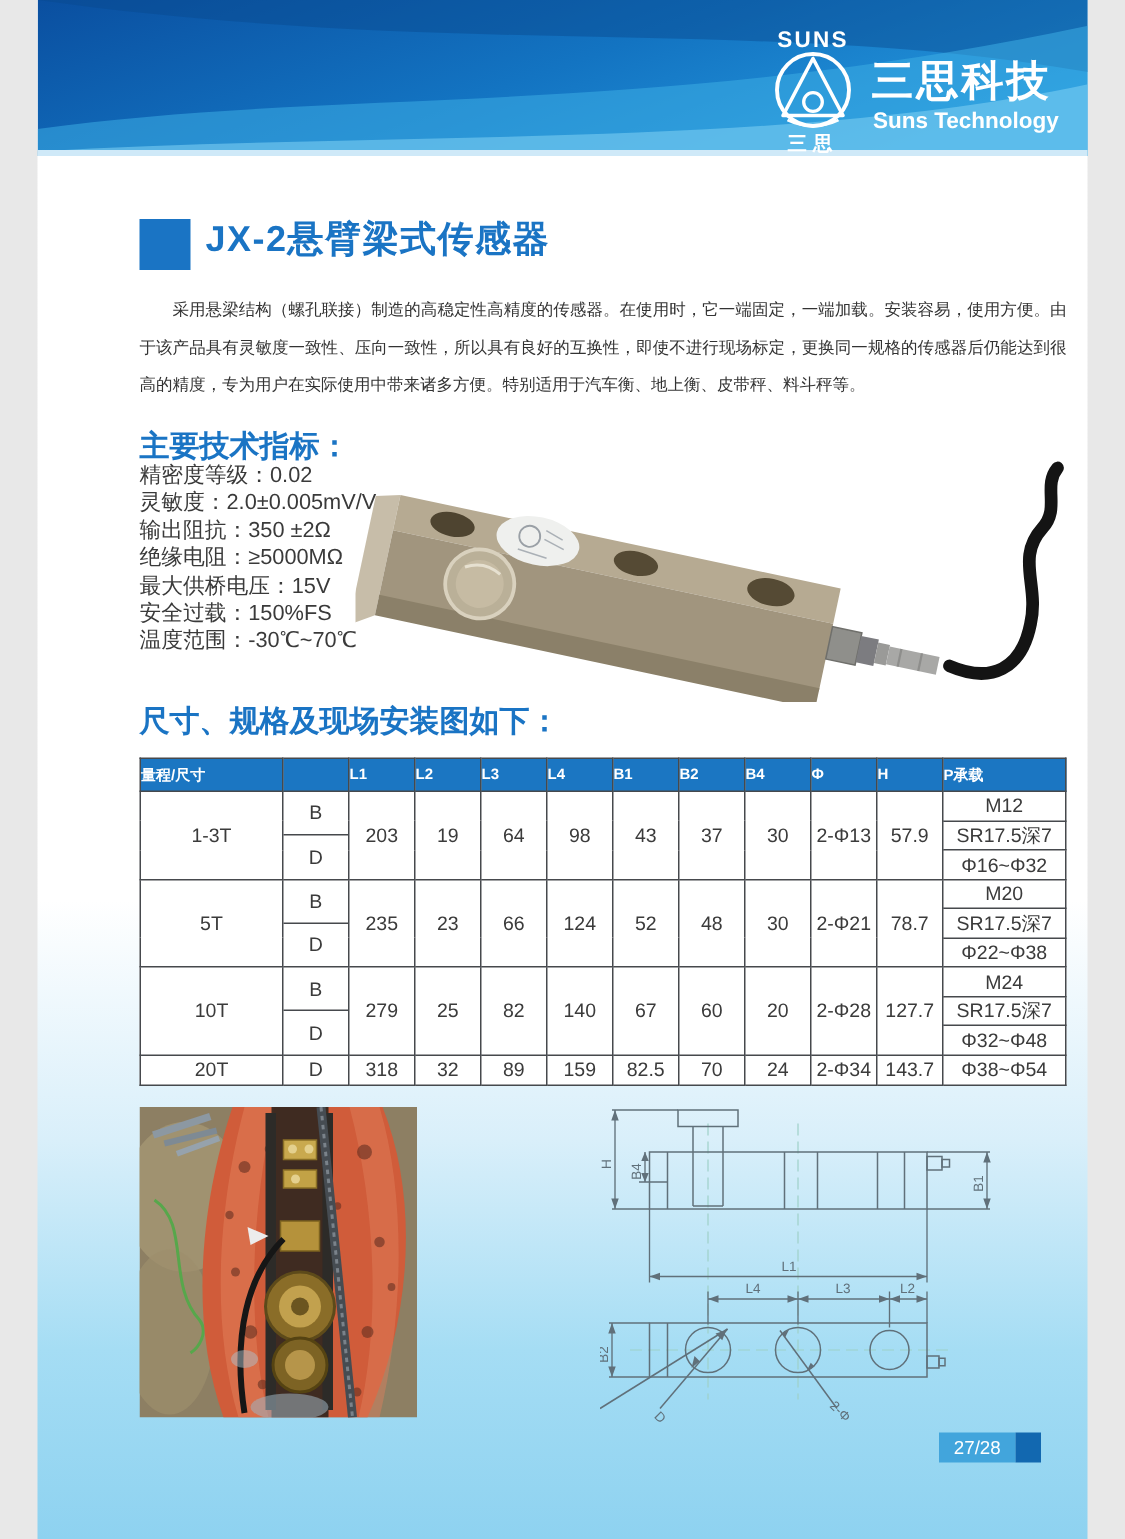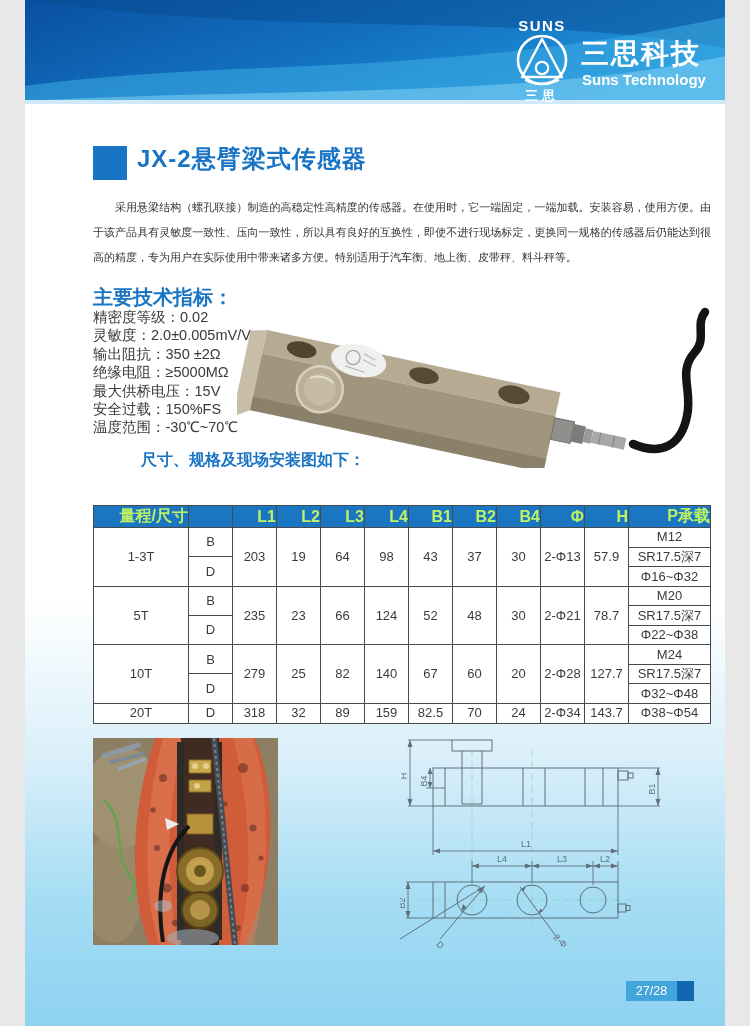--- a/index.html
+++ b/index.html
@@ -21,42 +21,42 @@
   
   .intro { top:195px; left:68px; width:618px; font-size:11px; line-height:25px; color:#333;
            text-align:justify; text-indent:2em; }
 
   
   .spec-head { top:284px; left:68px; font-size:20px; font-weight:bold; color:#1a74c4; }
   .spec-list { top:308px; left:68px; width:230px; font-size:14.5px; line-height:18.4px; color:#3a3a3a; }
   .product-photo { top:278px; left:212px; width:500px; height:190px; }
 
   
-  .dims-head { top:450px; left:68px; font-size:16px; font-weight:bold; color:#1a74c4;margin-left:48px; }
+  .dims-head { top:467px; left:68px; font-size:20px; font-weight:bold; color:#1a74c4; }
 
   
   .spec-table { top:505px; left:68px; }
   table { border-collapse:collapse; table-layout:fixed; width:617px; background:#fff; }
-  th { background:#1b76c2; color:#bef264; font-size:16px; font-weight:bold; height:22px;
-       border:1px solid #46494d; text-align:right; }
+  th { background:#1b76c2; color:#ffffff; font-size:10px; font-weight:bold; height:22px;
+       border:1px solid #46494d; text-align:left; }
   td { border:1px solid #46494d; font-size:13px; color:#3b3b3b; text-align:center;
        vertical-align:middle; padding:0; line-height:1.05; }
   tr.sub { height:19.2px; }
   tr.single { height:20px; }
   td.bd-td { padding:0; }
   .bd-wrap { display:flex; flex-direction:column; height:57.6px; }
   .bd-wrap > div { flex:1; display:flex; align-items:center; justify-content:center; }
   .bd-wrap > div:last-child { border-top:1px solid #46494d; }
 
   
   .install-photo { top:738px; left:68px; width:185px; height:207px; }
   .tech-drawing { top:733px; left:375px; width:345px; height:228px; }
 
   
-  .badge { top:981px; left:601px; display:flex; height:20px; }
+  .badge { top:955px; left:601px; display:flex; height:20px; }
   .badge-num { width:51px; background:#42a5dc; color:#fff; font-size:12.5px;
                display:flex; align-items:center; justify-content:center; }
   .badge-sq { width:17px; background:#1268b0; }
 
   svg text { font-family:"Liberation Sans", sans-serif; }
 </style>
 </head>
 <body>
 
 <div class="page">

